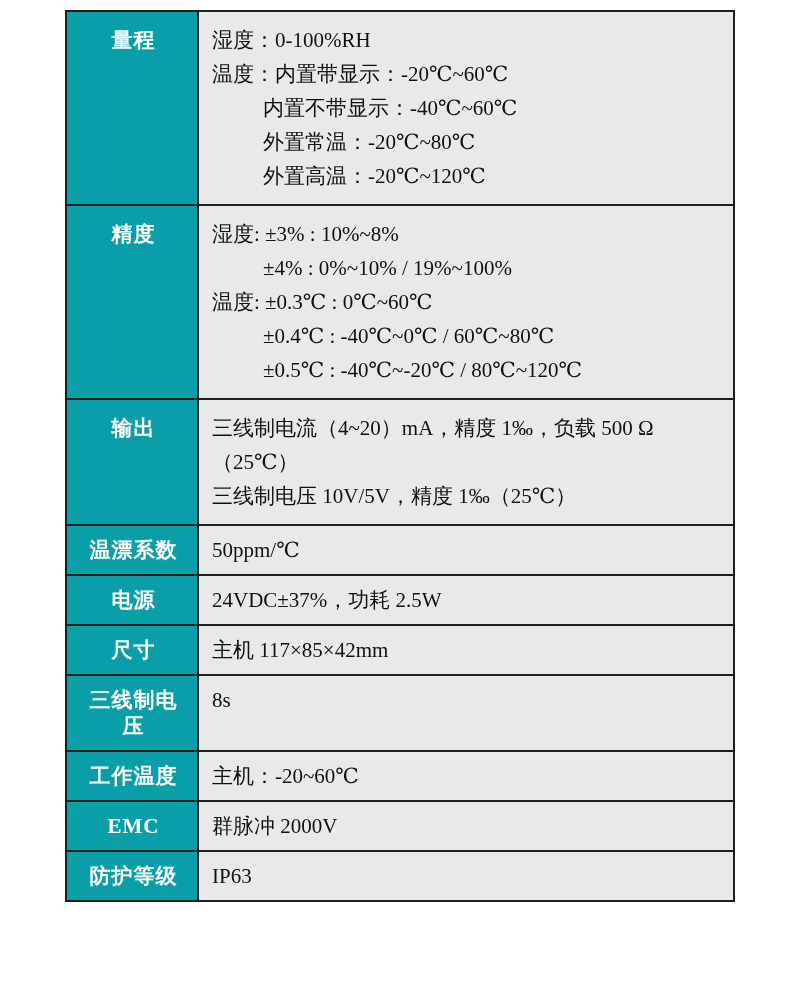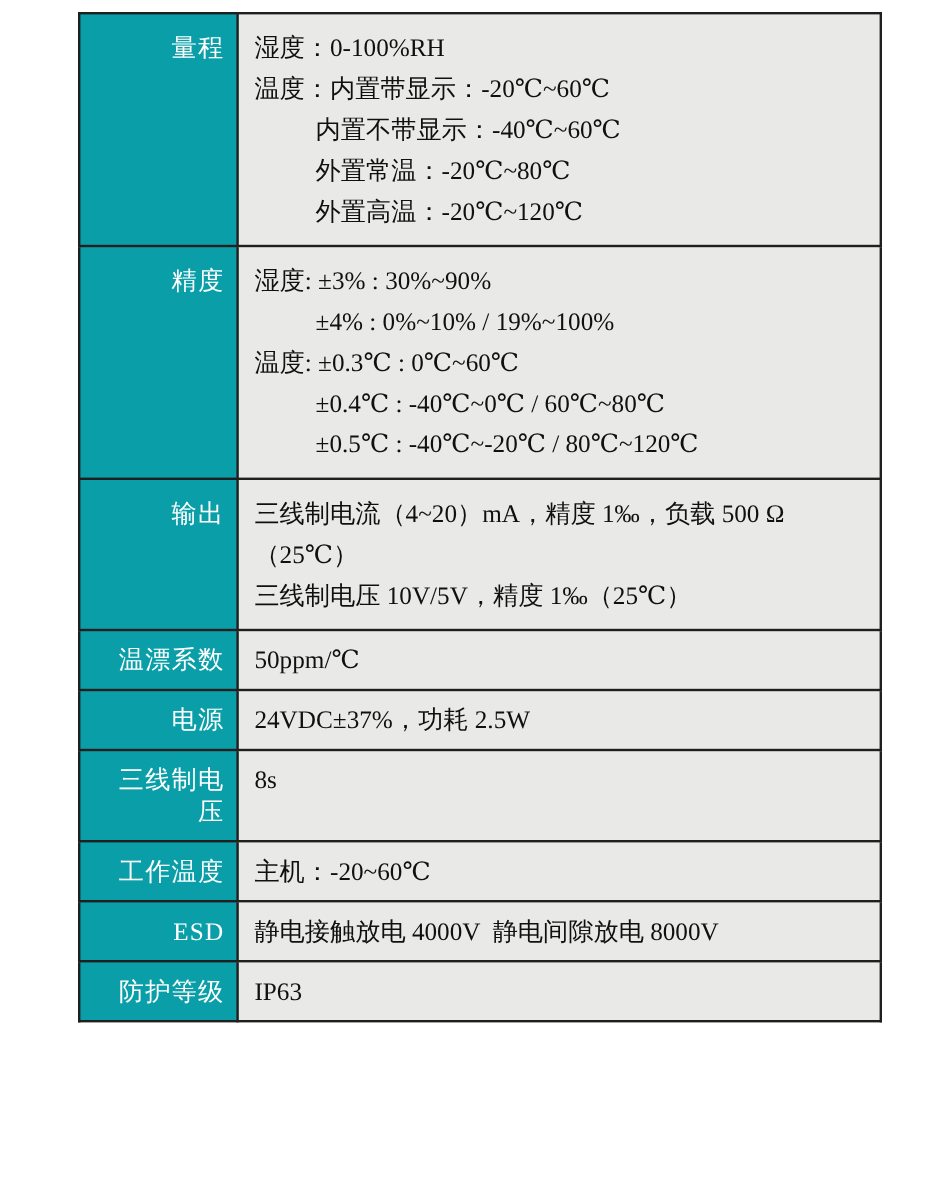--- a/index.html
+++ b/index.html
@@ -29,22 +29,22 @@
   }
   table.spec th, table.spec td{
     border:2px solid var(--border);
     vertical-align:top;
     padding:11px 10px 11px 13px;
   }
   table.spec th{
     background:var(--header-bg);
     color:var(--label-text);
     width:132px;
-    text-align:right;
-    font-weight:normal;
+    text-align:center;
+    font-weight:bold;
     letter-spacing:1px;
   }
   table.spec td{
     background:var(--cell-bg);
   }
   .ln{white-space:pre-wrap;}
   tr.multi .ln, tr.multi th{line-height:34px;}
   tr.single .ln, tr.single th{line-height:26px;}
   .ln.indent{padding-left:51px;}
 </style>
@@ -60,21 +60,21 @@
             <div class="ln">湿度：0-100%RH</div>
             <div class="ln">温度：内置带显示：-20℃~60℃</div>
             <div class="ln indent">内置不带显示：-40℃~60℃</div>
             <div class="ln indent">外置常温：-20℃~80℃</div>
             <div class="ln indent">外置高温：-20℃~120℃</div>
           </td>
         </tr>
         <tr class="multi">
           <th>精度</th>
           <td>
-            <div class="ln">湿度: ±3% : 30%~90%</div>
+            <div class="ln">湿度: ±3% : 10%~8%</div>
             <div class="ln indent">±4% : 0%~10% / 19%~100%</div>
             <div class="ln">温度: ±0.3℃ : 0℃~60℃</div>
             <div class="ln indent">±0.4℃ : -40℃~0℃ / 60℃~80℃</div>
             <div class="ln indent">±0.5℃ : -40℃~-20℃ / 80℃~120℃</div>
           </td>
         </tr>
         <tr class="multi">
           <th>输出</th>
           <td>
             <div class="ln">三线制电流（4~20）mA，精度 1‰，负载 500 Ω</div>
@@ -88,35 +88,41 @@
             <div class="ln">50ppm/℃</div>
           </td>
         </tr>
         <tr class="single">
           <th>电源</th>
           <td>
             <div class="ln">24VDC±37%，功耗 2.5W</div>
           </td>
         </tr>
         <tr class="single">
+          <th>尺寸</th>
+          <td>
+            <div class="ln">主机 117×85×42mm</div>
+          </td>
+        </tr>
+        <tr class="single">
           <th>三线制电压</th>
           <td>
             <div class="ln">8s</div>
           </td>
         </tr>
         <tr class="single">
           <th>工作温度</th>
           <td>
             <div class="ln">主机：-20~60℃</div>
           </td>
         </tr>
         <tr class="single">
-          <th>ESD</th>
+          <th>EMC</th>
           <td>
-            <div class="ln">静电接触放电 4000V  静电间隙放电 8000V</div>
+            <div class="ln">群脉冲 2000V</div>
           </td>
         </tr>
         <tr class="single">
           <th>防护等级</th>
           <td>
             <div class="ln">IP63</div>
           </td>
         </tr>
       </tbody>
   </table>

